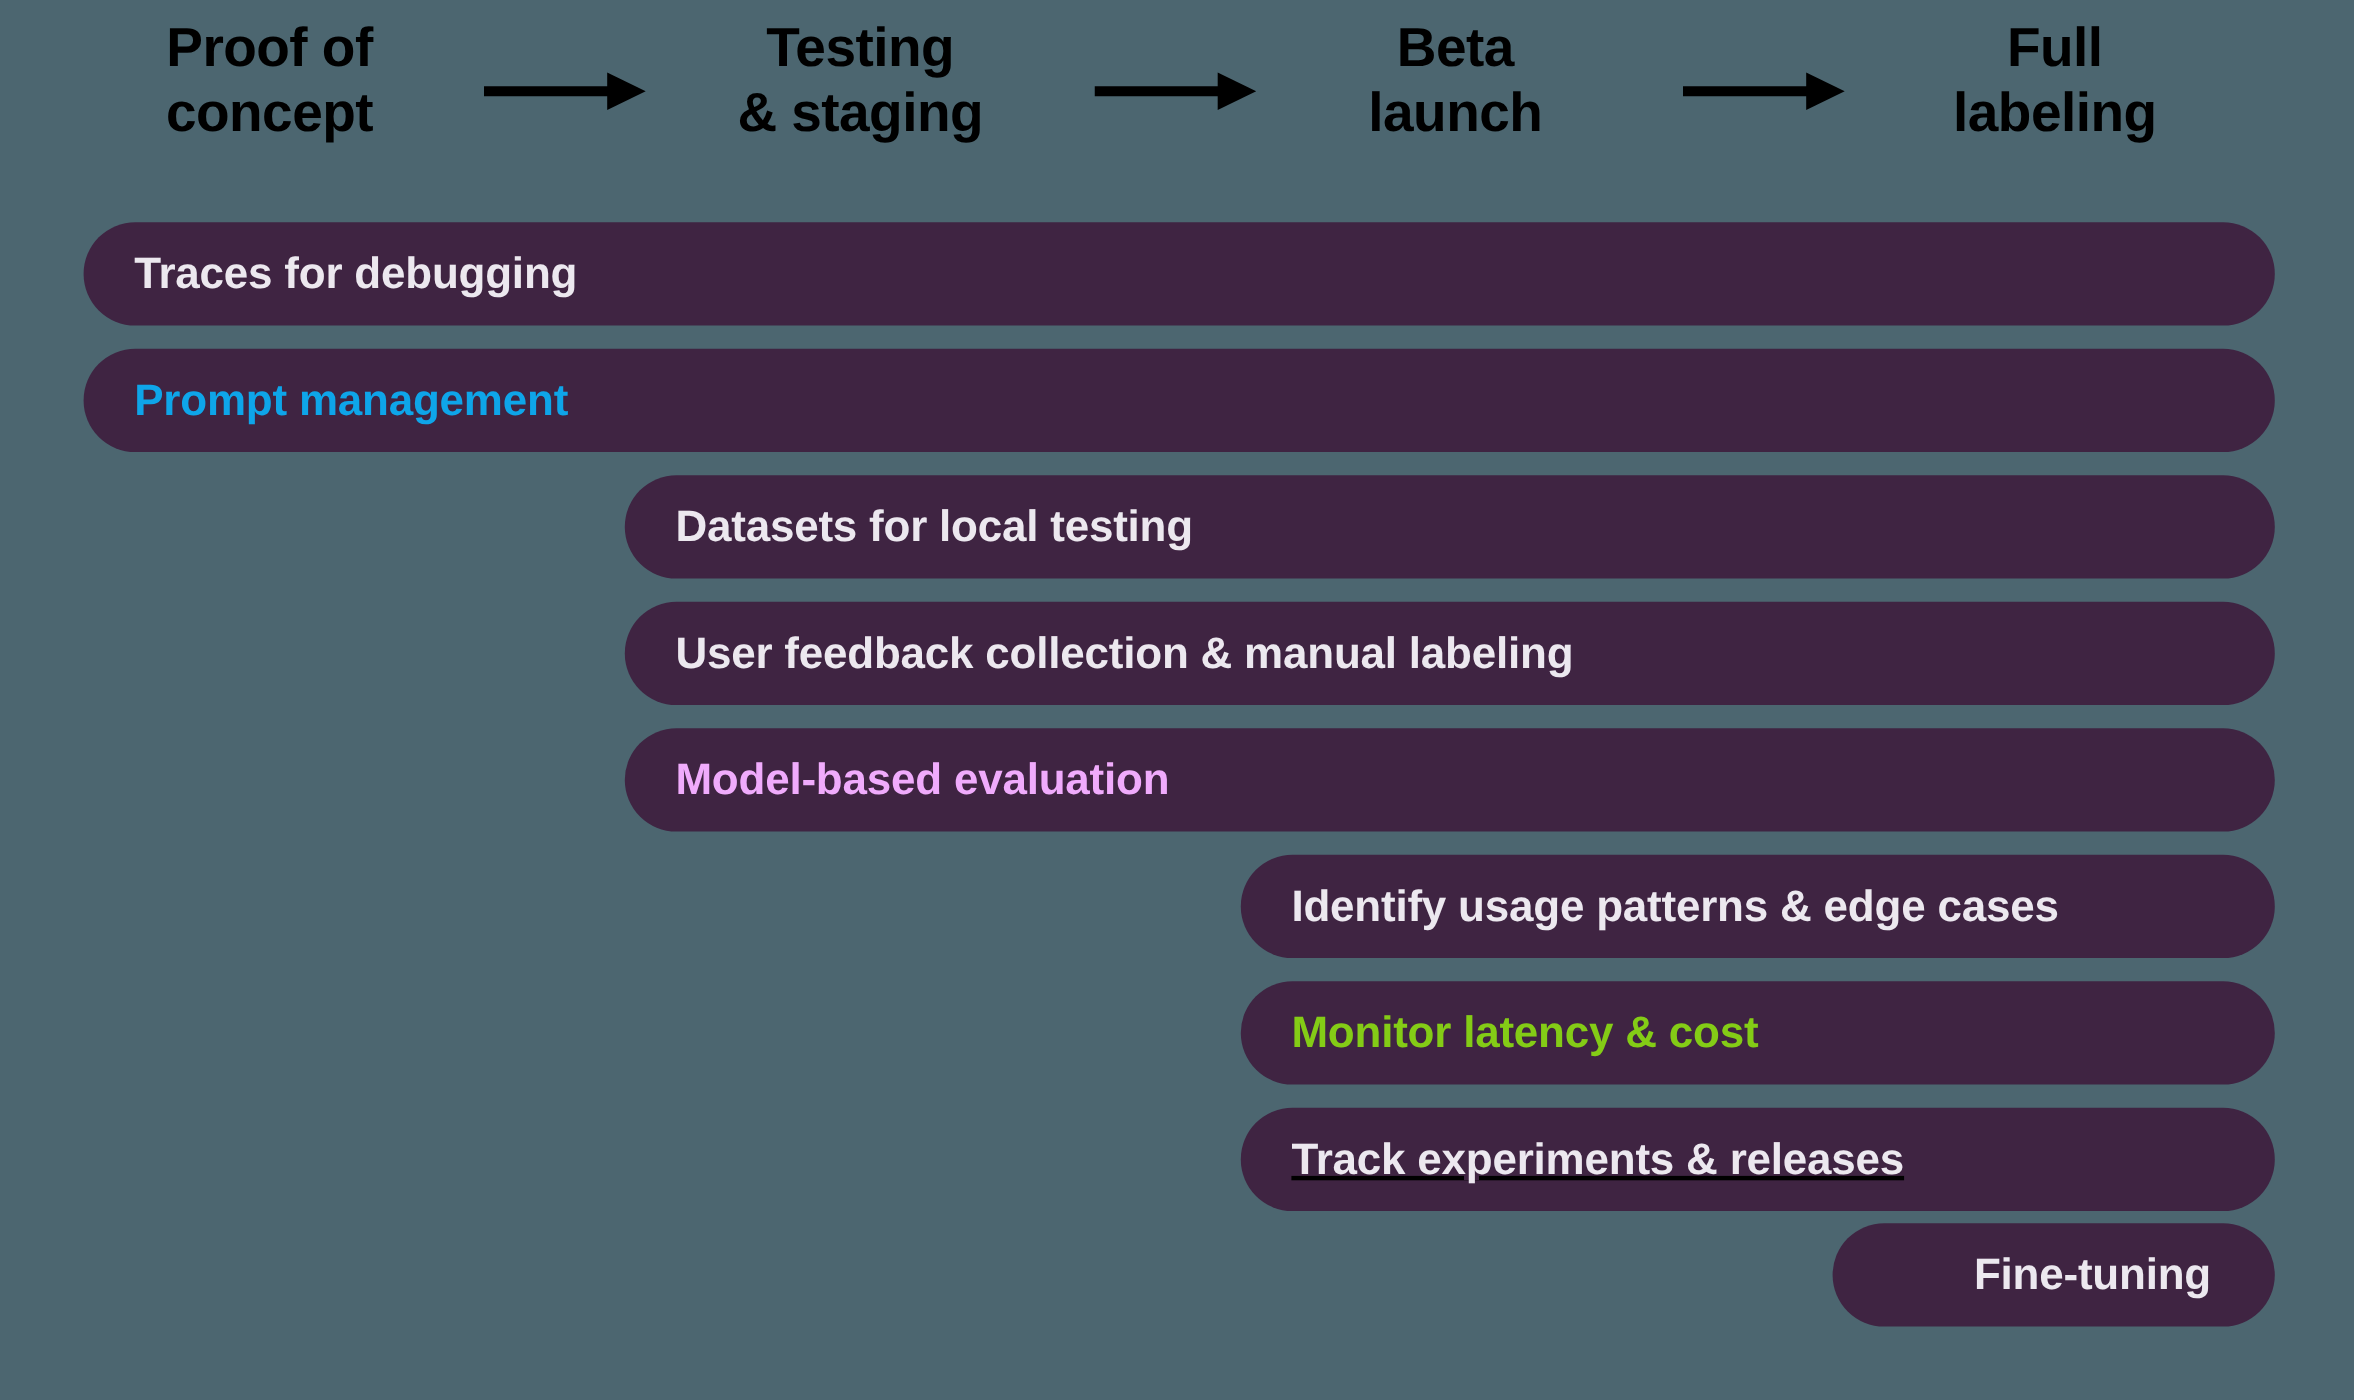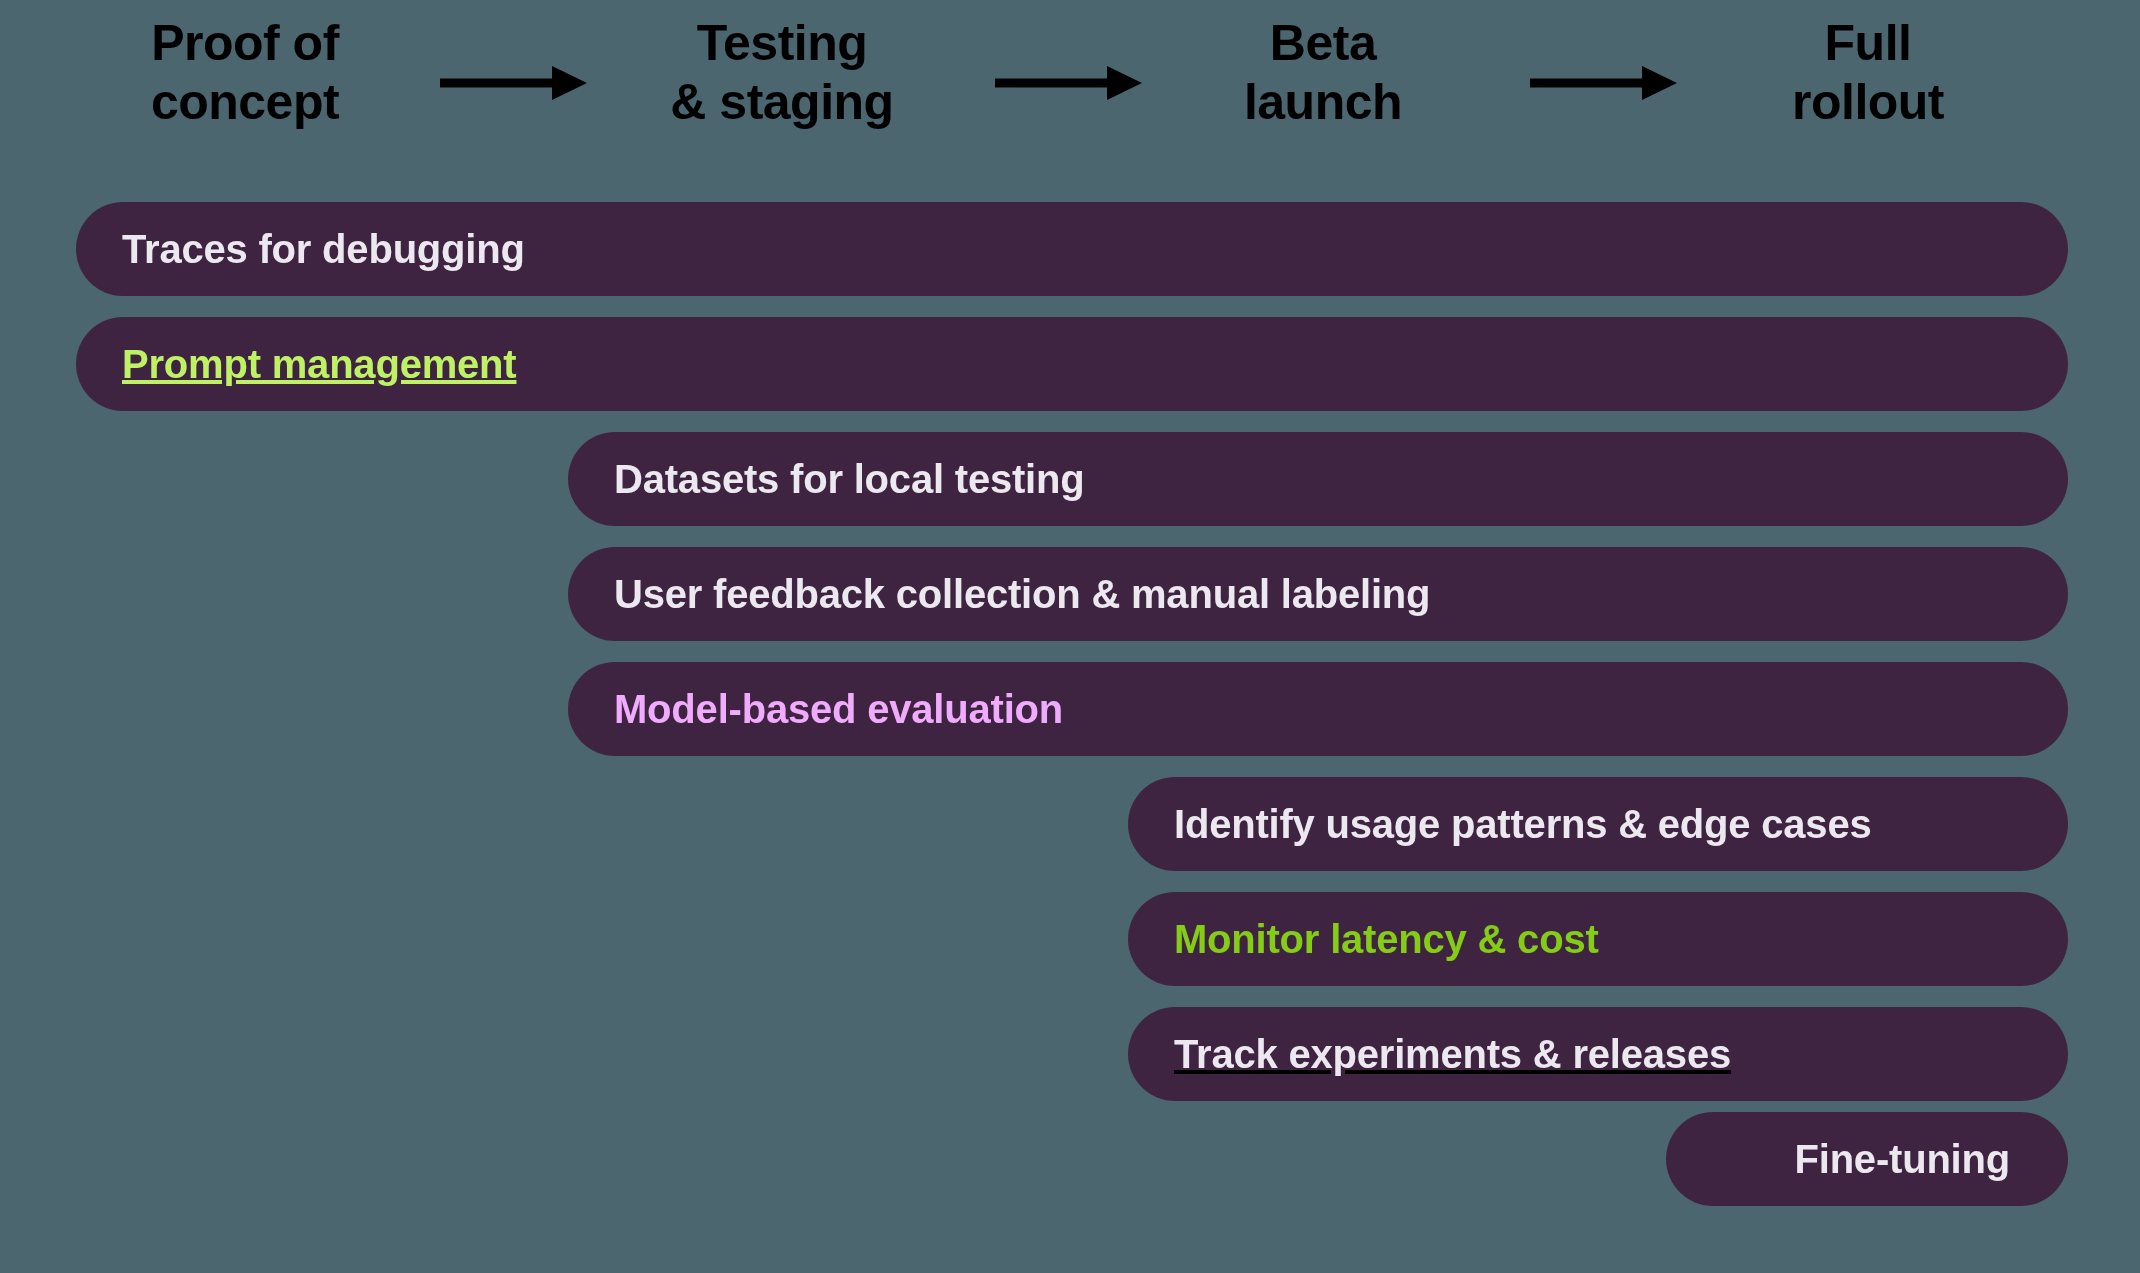--- a/index.html
+++ b/index.html
@@ -87,21 +87,21 @@
 
   <div class="stage-row">
 
   <div class="stage-label" style="left: -5px; width: 500px; color: rgb(0, 0, 0);">Proof of
 concept</div>
       <div class="stage-label" style="left: 532px; width: 500px; color: rgb(0, 0, 0);">Testing
 &amp; staging</div>
       <div class="stage-label" style="left: 1073px; width: 500px; color: rgb(0, 0, 0);">Beta
 launch</div>
       <div class="stage-label" style="left: 1618px; width: 500px; color: rgb(0, 0, 0);">Full
-rollout</div>
+labeling</div>
       <div class="stage-arrow" style="left: 440px;">
         <svg width="150" height="42" viewBox="0 0 150 42">
           <line x1="0" y1="21" x2="118" y2="21" stroke="#000000" stroke-width="9"></line>
           <polygon points="112,4 147,21 112,38" fill="#000000"></polygon>
         </svg>
       </div>
       <div class="stage-arrow" style="left: 995px;">
         <svg width="150" height="42" viewBox="0 0 150 42">
           <line x1="0" y1="21" x2="118" y2="21" stroke="#000000" stroke-width="9"></line>
           <polygon points="112,4 147,21 112,38" fill="#000000"></polygon>
@@ -114,21 +114,21 @@
         </svg>
       </div>
     </div>
 
   <div class="bars">
 
   <div class="bar align-left" style="left: 76px; width: 1992px; top: 202px; background: rgb(63, 36, 66);">
         <span class="bar-label" style="color: rgb(236, 232, 239);">Traces for debugging</span>
       </div>
       <div class="bar align-left" style="left: 76px; width: 1992px; top: 317px; background: rgb(63, 36, 66);">
-        <span class="bar-label" style="color: #bef264; text-decoration: underline;">Prompt management</span>
+        <span class="bar-label" style="color: #0ea5e9;">Prompt management</span>
       </div>
       <div class="bar align-left" style="left: 568px; width: 1500px; top: 432px; background: rgb(63, 36, 66);">
         <span class="bar-label" style="color: rgb(236, 232, 239);">Datasets for local testing</span>
       </div>
       <div class="bar align-left" style="left: 568px; width: 1500px; top: 547px; background: rgb(63, 36, 66);">
         <span class="bar-label" style="color: rgb(236, 232, 239);">User feedback collection &amp; manual labeling</span>
       </div>
       <div class="bar align-left" style="left: 568px; width: 1500px; top: 662px; background: rgb(63, 36, 66);">
         <span class="bar-label" style="color: #f0abfc;">Model-based evaluation</span>
       </div>

